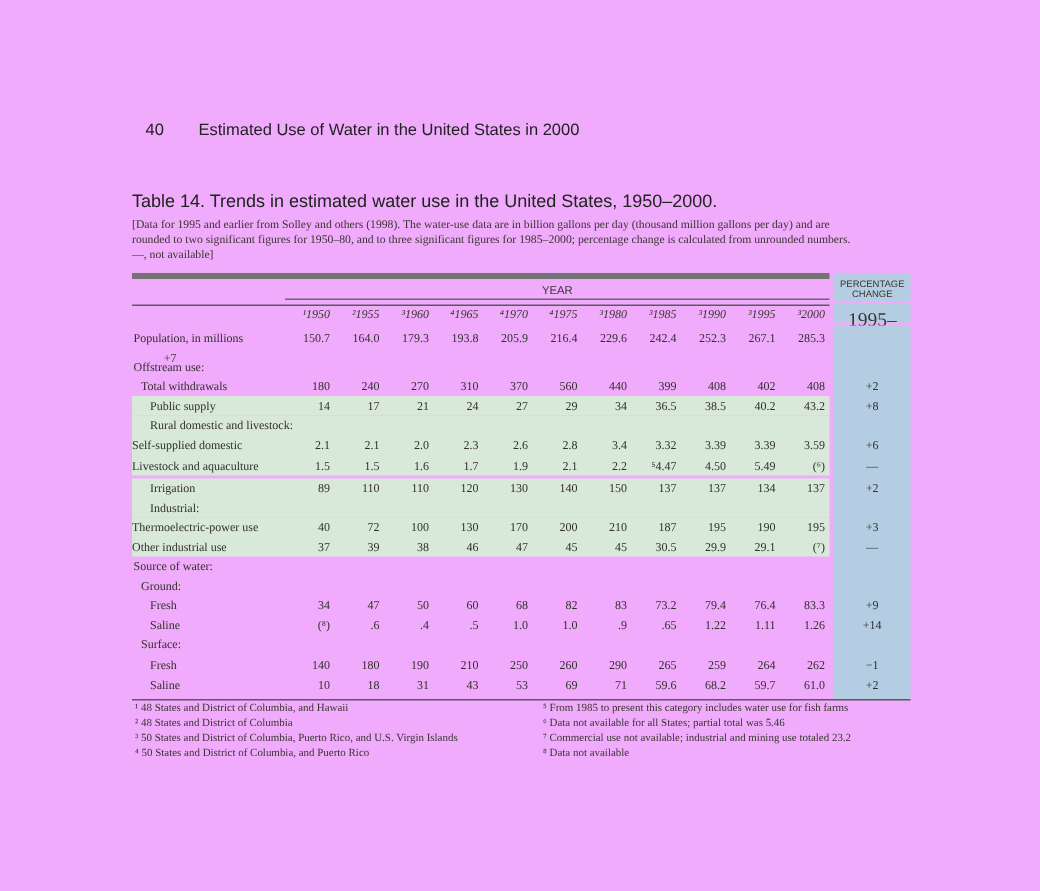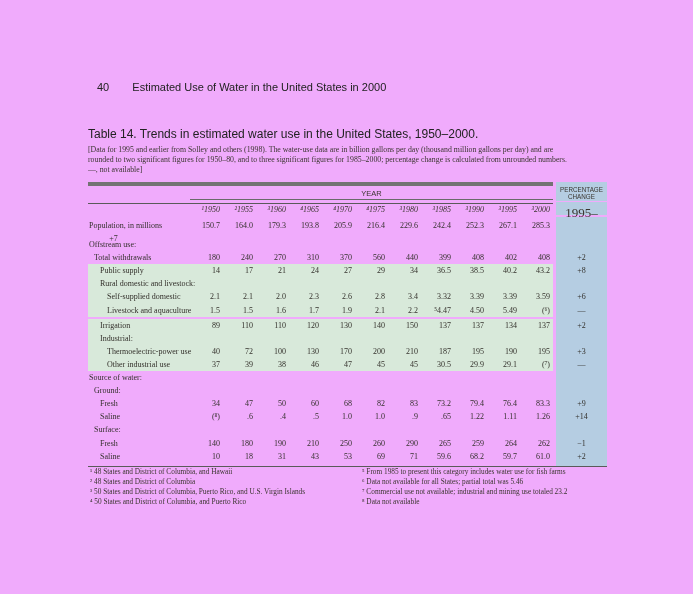--- a/index.html
+++ b/index.html
@@ -31,21 +31,21 @@
   .pct-h2{margin-top:1px;height:13px;background:var(--blue);text-align:center;
         font-size:13px;padding-top:3px;box-sizing:border-box;color:#3a352f;}
   .tbody{position:relative;border-bottom:1px solid #5a5a5a;padding-top:2px;padding-bottom:3px;}
   .blue-strip{position:absolute;right:0;top:0;bottom:0;width:51px;background:var(--blue);}
   .trow{position:relative;display:flex;height:13.1px;line-height:13.1px;}
   .trow.sp{margin-bottom:6px;flex-direction:column;}
   .trow.gap{margin-bottom:2px;}
   .row-main{width:465px;display:flex;}
   .row-main.shaded{background:var(--green);}
   .lbl{width:102px;box-sizing:border-box;white-space:nowrap;overflow:visible;}
-  .ind0{padding-left:1px;}.ind1{padding-left:6px;}.ind2{padding-left:12px;}.ind3{padding-left:19px;}
+  .ind0{padding-left:1px;}.ind1{padding-left:6px;}.ind2{padding-left:12px;}.ind3{}
   .cell{width:33px;box-sizing:border-box;text-align:right;padding-right:3px;}
   .cgap{width:3px;}
   .pct{width:51px;text-align:center;}
   
   .footnotes{position:absolute;top:467px;left:90px;width:520px;display:flex;
         font-size:7.3px;line-height:10px;color:#3a352f;}
   .fn-col{white-space:nowrap;}
   .fn-col.left{width:272px;}
 </style>
 </head>

